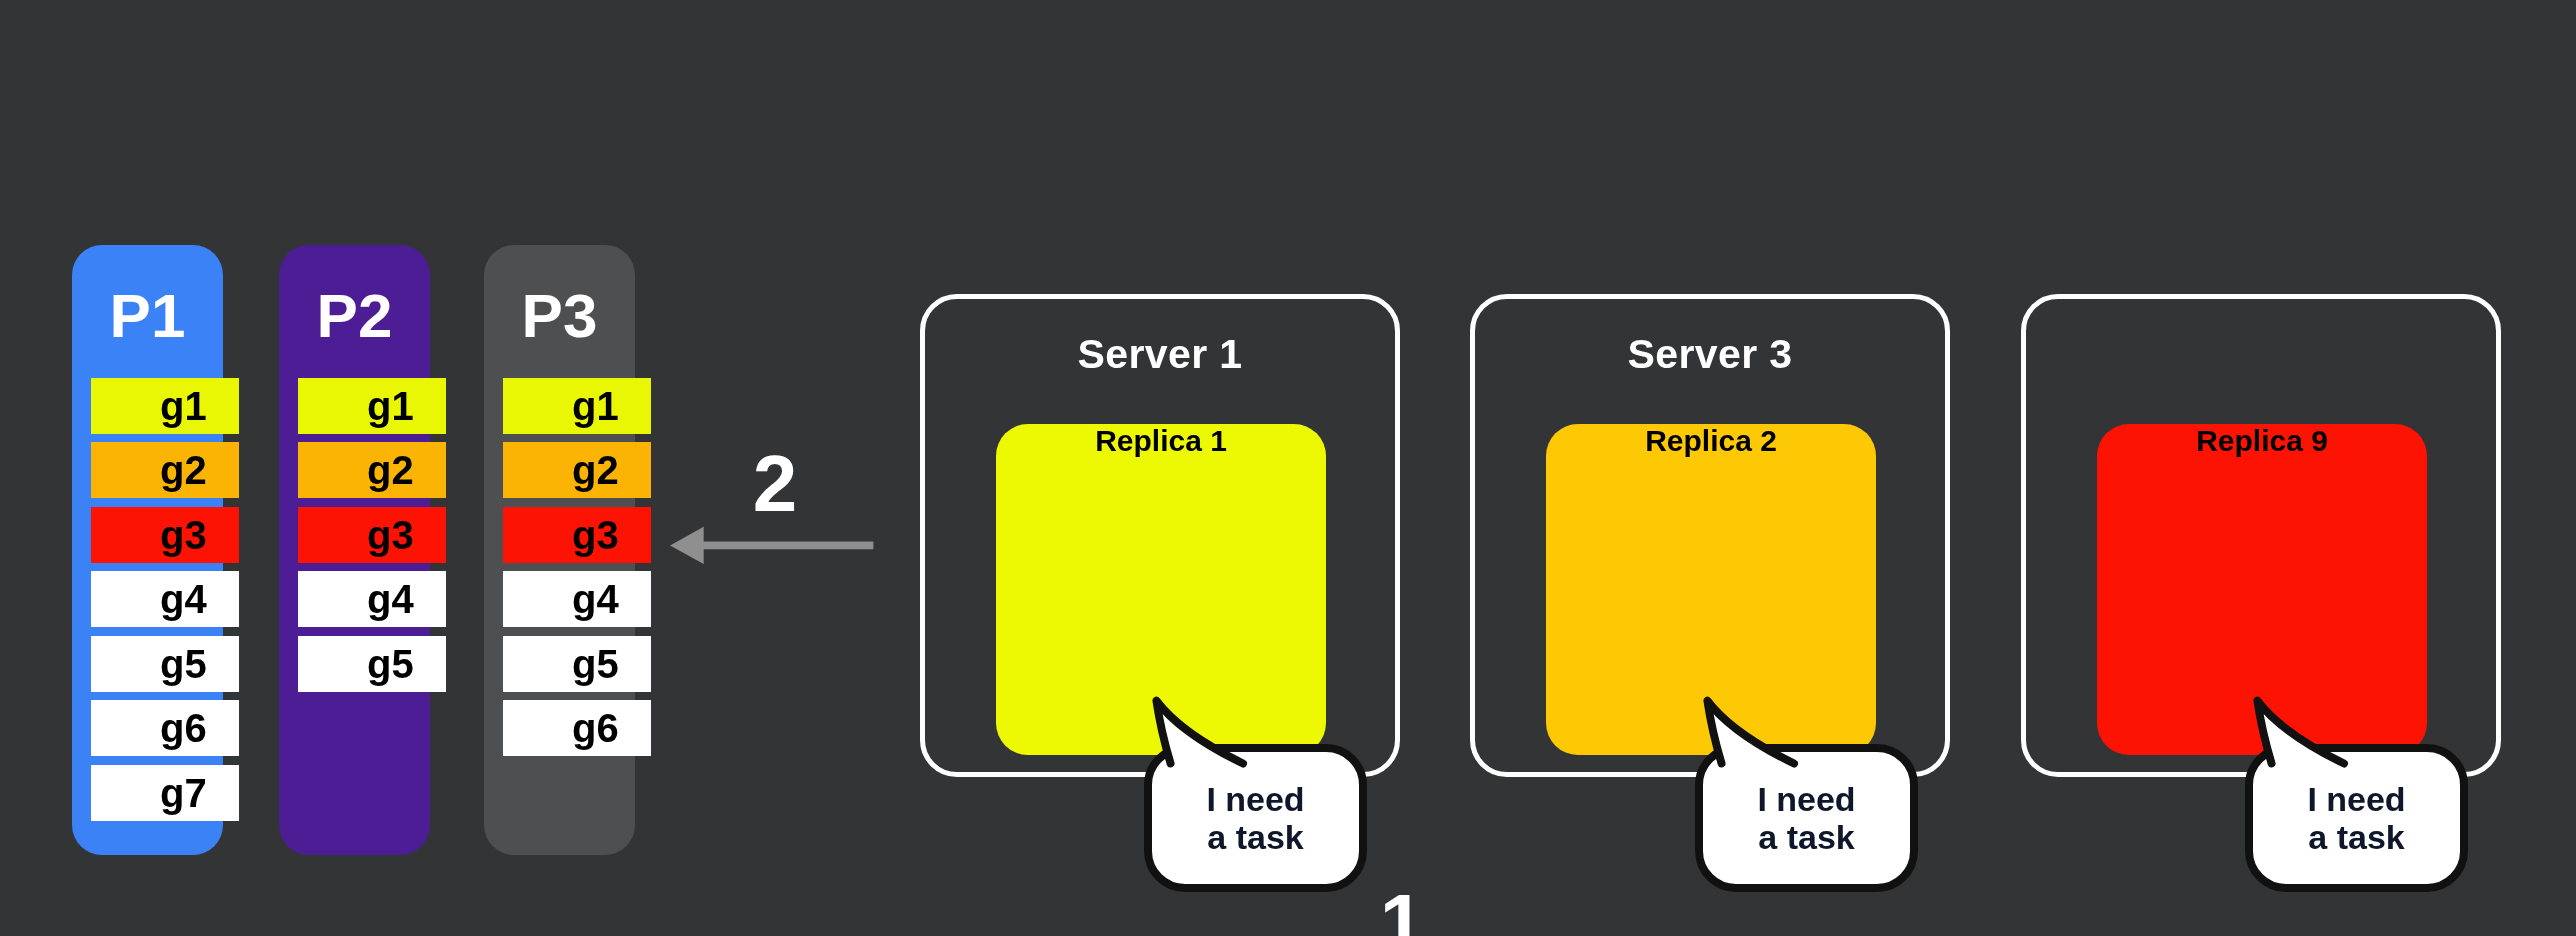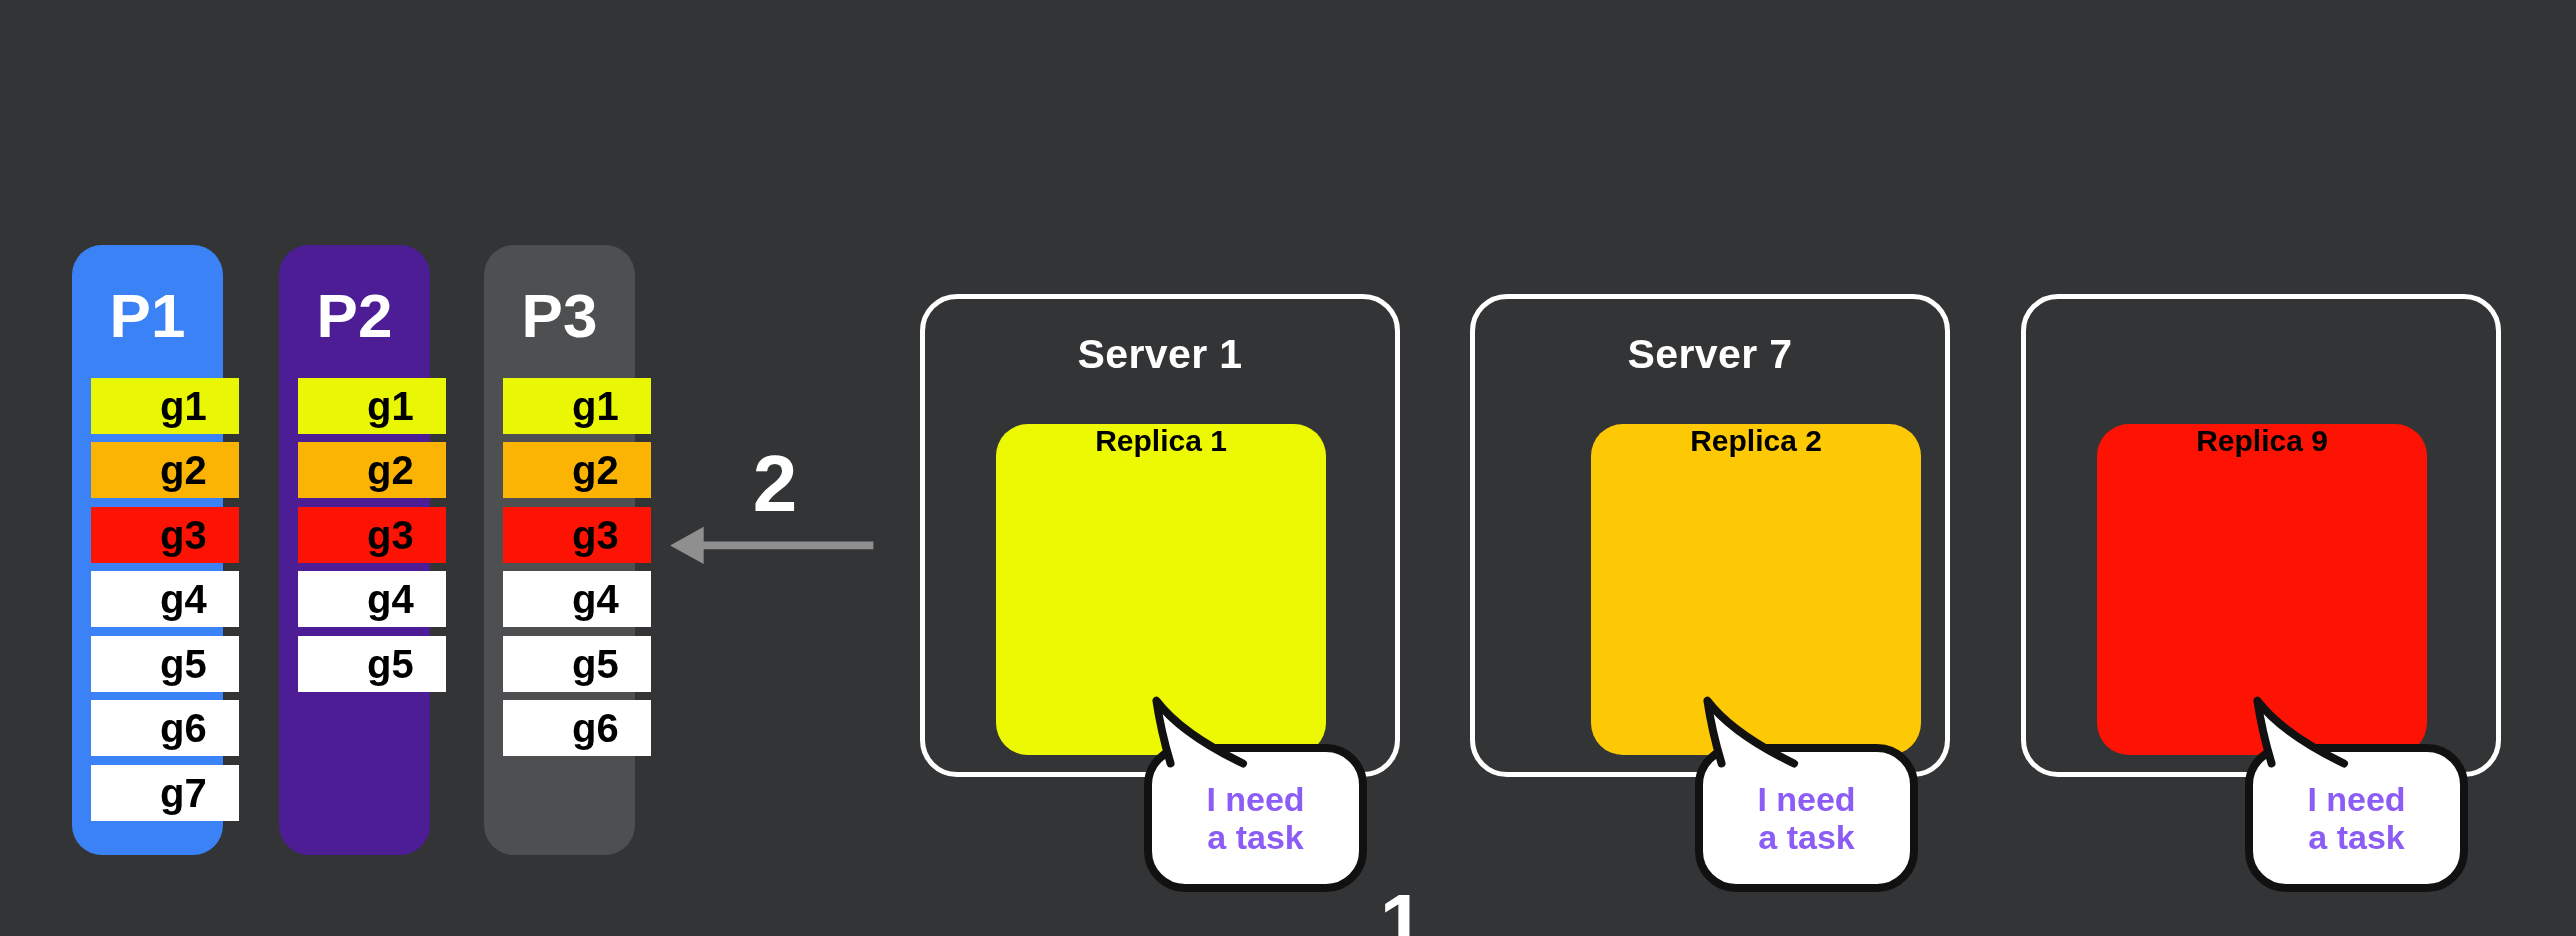--- a/index.html
+++ b/index.html
@@ -26,21 +26,21 @@
   .replica{position:absolute;left:71px;top:125px;width:330px;height:331px;
         border-radius:32px;}
   .replica-label{text-align:center;
         color:#000;font-size:30px;font-weight:bold;}
 
   
   .bubble{position:absolute;top:744px;width:223px;height:148px;}
   .bubble-body{position:absolute;inset:0;background:#fff;
         border:8px solid #111;border-radius:41px;box-sizing:border-box;
         display:flex;flex-direction:column;align-items:center;justify-content:center;
-        color:#8b5cf6;font-size:34px;font-weight:bold;line-height:1.12;text-align:center;}
+        color:#0f172a;font-size:34px;font-weight:bold;line-height:1.12;text-align:center;}
   .bubble-tail{position:absolute;left:0;top:-53px;width:115px;height:84px;}
 
   
   .big-num{position:absolute;width:62px;text-align:center;
         color:#fff;font-size:80px;font-weight:bold;}
   #arrow-2{position:absolute;left:663px;top:517px;width:221px;height:55px;}
 </style>
 </head>
 <body>
 
@@ -83,22 +83,22 @@
   </svg>
 
   <div class="server" style="left:920px">
     <div class="server-title">Server 1</div>
     <div class="replica" style="background: rgb(237, 249, 3);">
       <div class="replica-label">Replica 1</div>
     </div>
   </div>
 
   <div class="server" style="left:1470px">
-    <div class="server-title">Server 7</div>
-    <div class="replica" style="background: rgb(253, 200, 4); margin-left: 45px;">
+    <div class="server-title">Server 3</div>
+    <div class="replica" style="background: rgb(253, 200, 4);">
       <div class="replica-label">Replica 2</div>
     </div>
   </div>
 
   <div class="server" style="left:2021px">
     <div class="replica" style="background: rgb(252, 19, 3);">
       <div class="replica-label">Replica 9</div>
     </div>
   </div>
 

